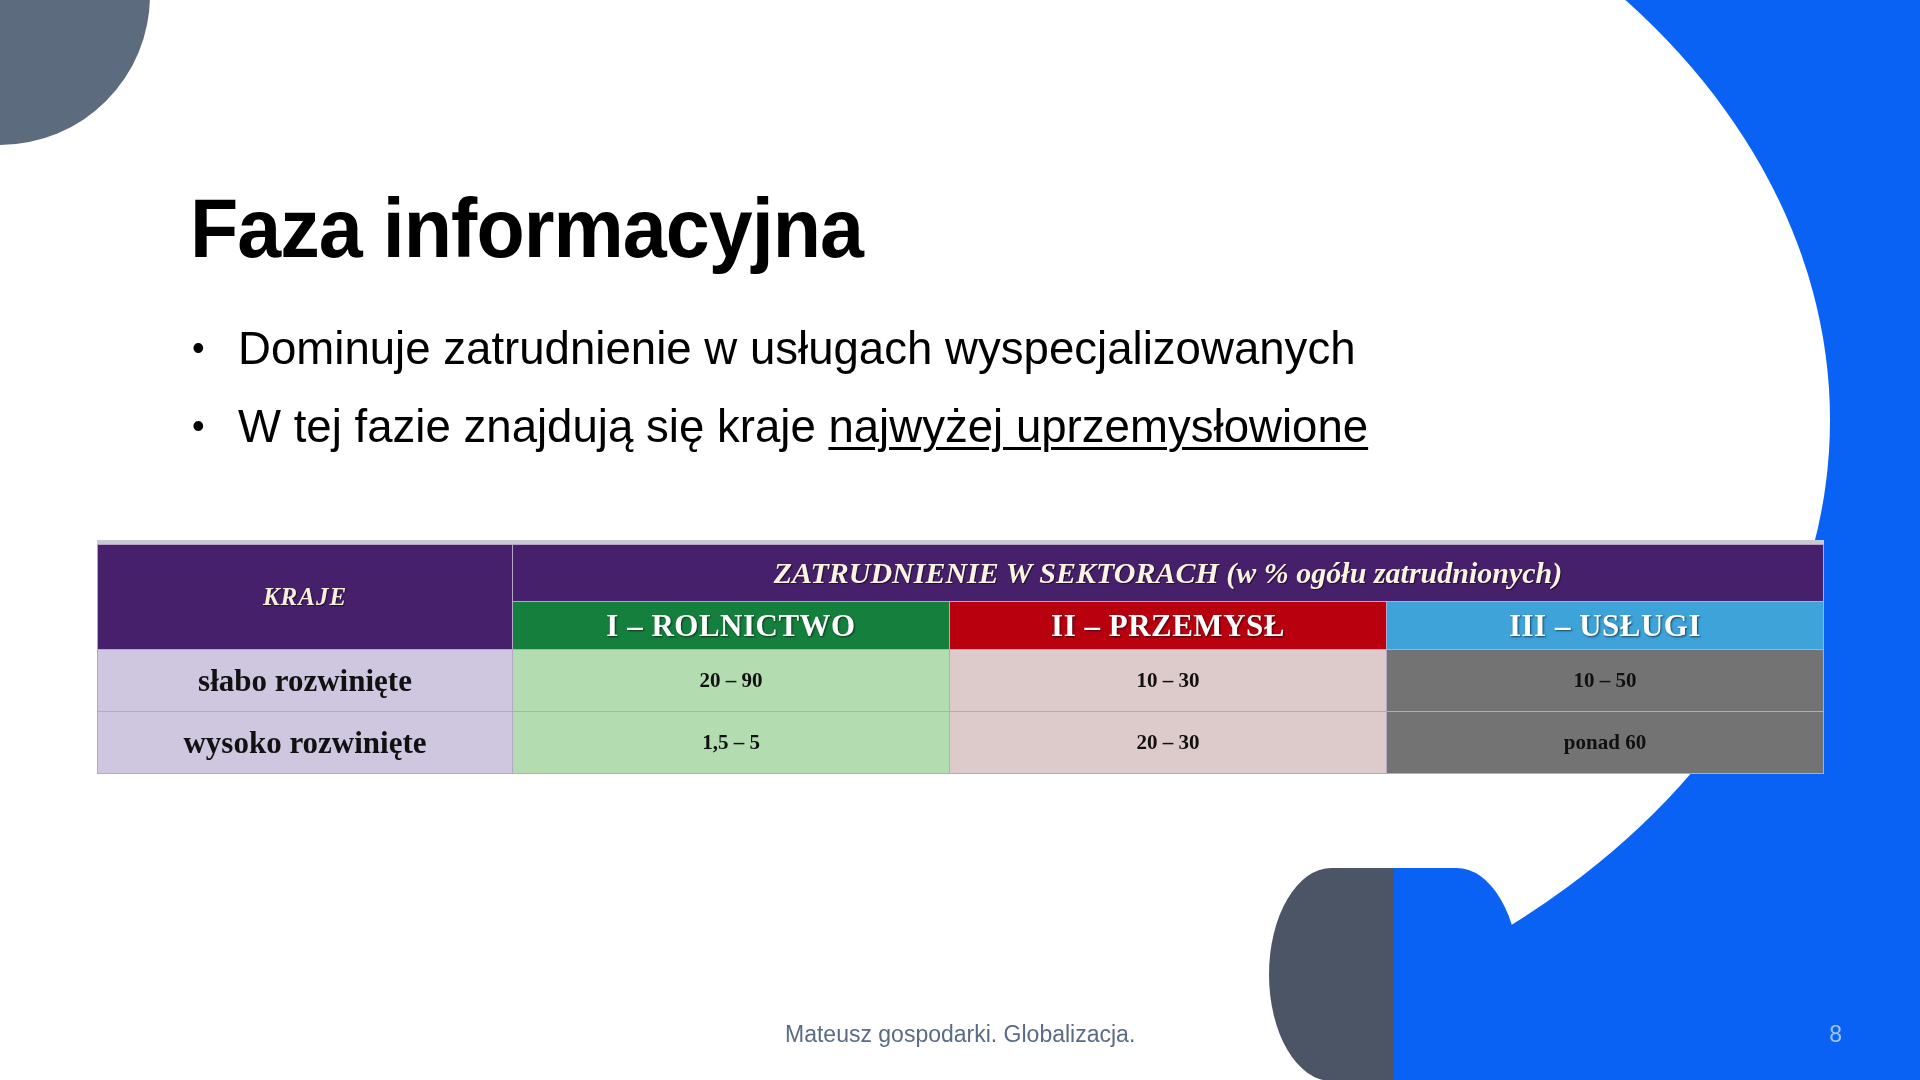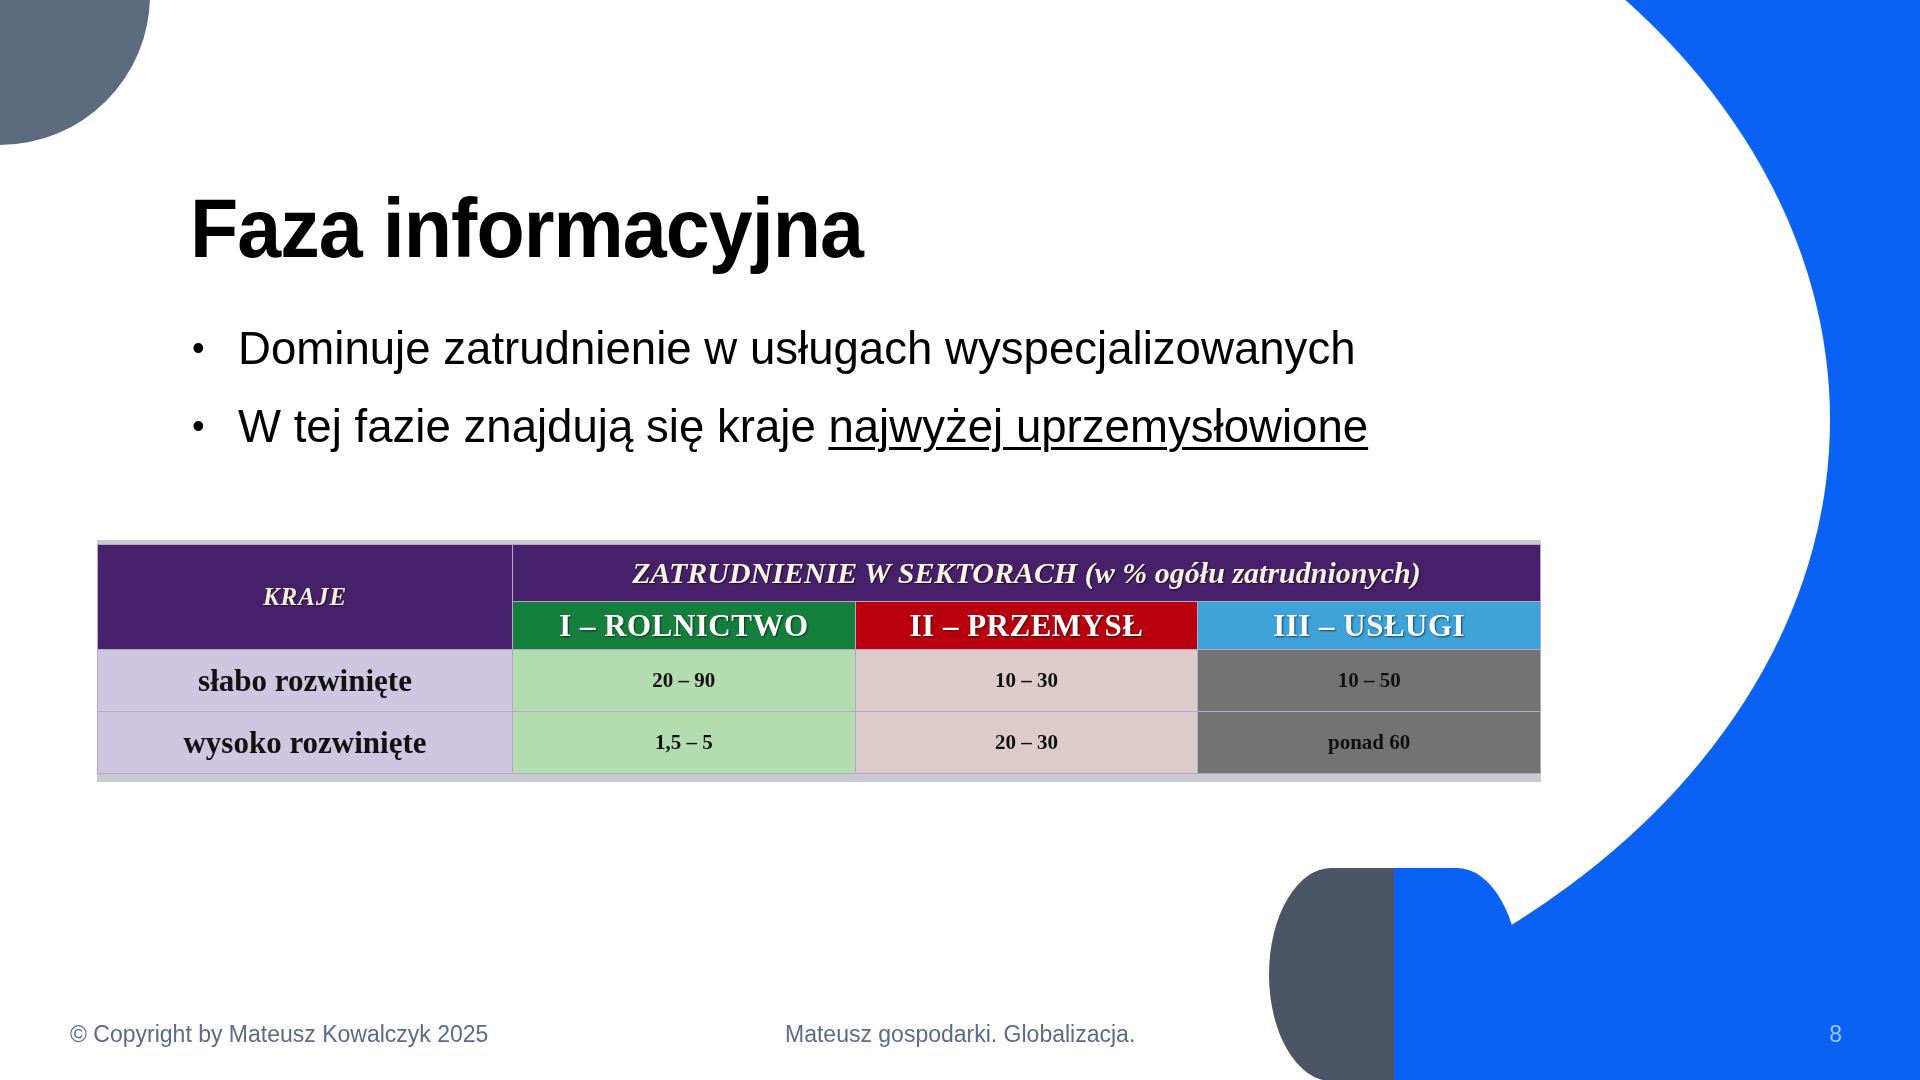--- a/index.html
+++ b/index.html
@@ -134,24 +134,24 @@
     text-decoration: underline;
     text-underline-offset: 5px;
     text-decoration-thickness: 3px;
   }
 
   
   #table-figure {
     position: absolute;
     left: 97px;
     top: 540px;
-    width: 1444px;
+    width: 1727px;
     z-index: 10;
     background: #c9c9d2;
-    padding: 4px 0 8px 0;
+    padding: 4px 0 0 0;
     box-sizing: border-box;
   }
   table.sector-table {
     border-collapse: collapse;
     width: 100%;
     table-layout: fixed;
     font-family: "Liberation Serif", serif;
   }
   table.sector-table td, table.sector-table th {
     border: 1px solid #b6a7c9;
@@ -302,19 +302,18 @@
         <tr>
           <td class="row-label">wysoko rozwinięte</td>
           <td class="val val-agri">1,5 – 5</td>
           <td class="val val-ind">20 – 30</td>
           <td class="val val-serv">ponad 60</td>
         </tr>
       </tbody>
     </table>
   </div>
 
-  <div class="footer-text" id="footer-copyright">© Copyright by Mateusz Kowalczyk 2025</div>
 
   <div class="footer-text" id="footer-subject">Mateusz gospodarki. Globalizacja.</div>
 
   <div id="footer-pagenum">8</div>
 
 </div>
 
 </body></html>

